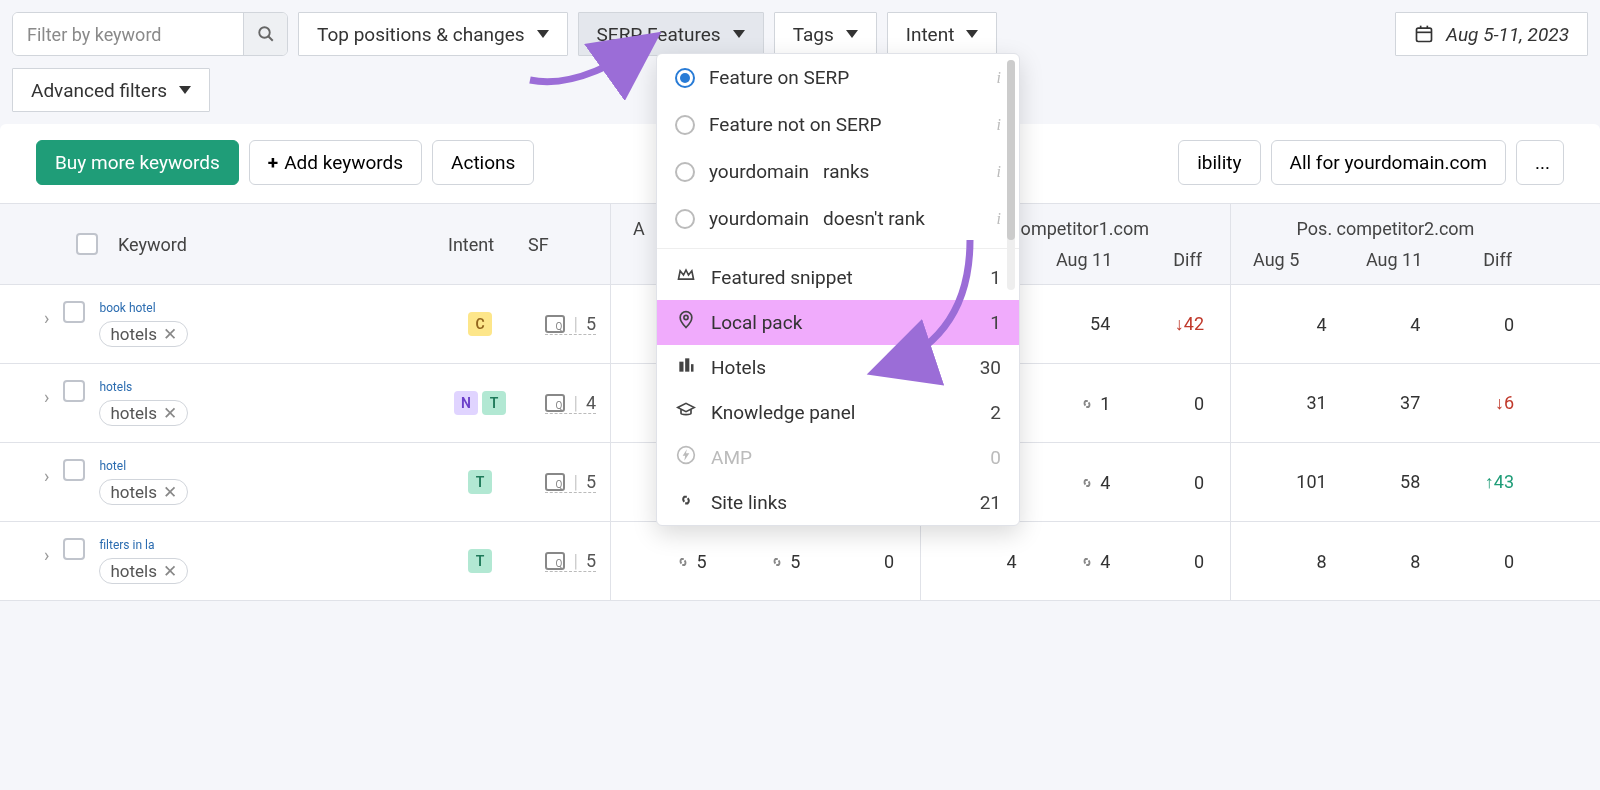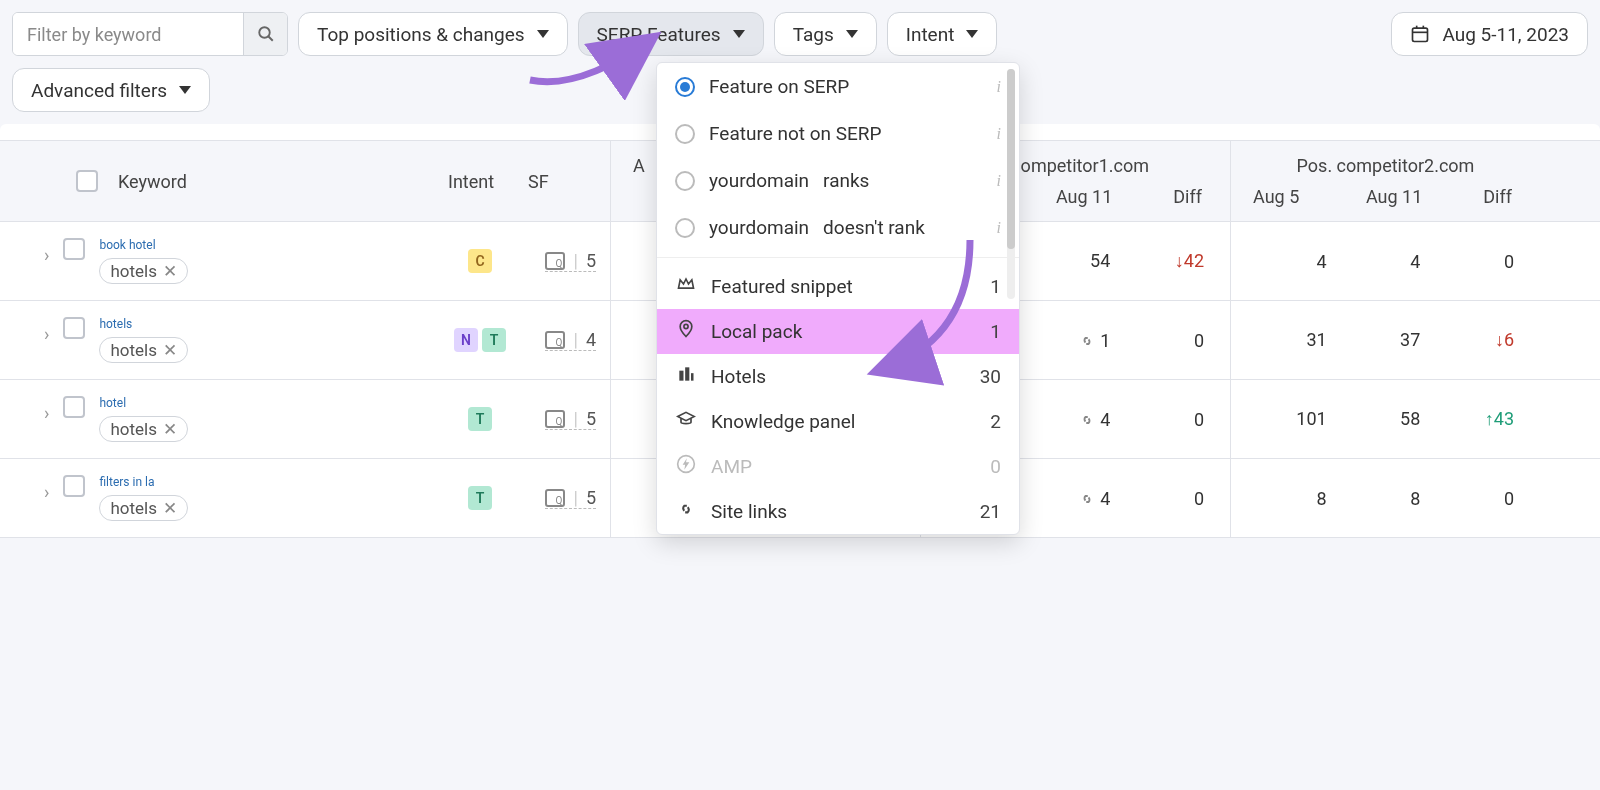--- a/index.html
+++ b/index.html
@@ -4,24 +4,24 @@
 <style>
 * { box-sizing: border-box; margin: 0; padding: 0; font-family: -apple-system, BlinkMacSystemFont, "Segoe UI", Roboto, sans-serif; }
 body { background: #f5f6fa; width: 1600px; height: 790px; overflow: hidden; color: #333; }
 
 
 .filter-bar { display: flex; gap: 10px; padding: 12px; flex-wrap: wrap; }
 .filter-input-wrap { display: flex; border: 1px solid #d1d5db; border-radius: 6px; background: #fff; overflow: hidden; height: 44px; }
 .filter-input { border: none; padding: 0 14px; font-size: 18px; width: 230px; outline: none; color: #15803d; }
 .filter-input::placeholder { color: #8a8a8a; }
 .search-btn { background: #eef0f3; border: none; border-left: 1px solid #d1d5db; width: 44px; cursor: pointer; display: flex; align-items: center; justify-content: center; }
-.dd-btn { display: flex; align-items: center; gap: 12px; background: #fff; border: 1px solid #d1d5db; border-radius: 12px; padding: 0 18px; height: 44px; font-size: 19px; color: #333; cursor: pointer; }
+.dd-btn { display: flex; align-items: center; gap: 12px; background: #fff; border: 1px solid #d1d5db; border-radius: 1px; padding: 0 18px; height: 44px; font-size: 19px; color: #333; cursor: pointer; }
 .dd-btn.active { background: #e4e7ed; }
 .chevron { width: 0; height: 0; border-left: 6px solid transparent; border-right: 6px solid transparent; border-top: 8px solid #333; }
-.date-btn { margin-left: auto; }
+.date-btn { margin-left: auto; font-style: italic; }
 .adv-row { padding: 0 12px 12px; }
 
 
 .main { background: #fff; border-radius: 6px 6px 0 0; margin: 0; padding: 16px 0 0; }
 .toolbar { display: flex; gap: 10px; padding: 0 36px 18px; align-items: center; }
 .btn { border: 1px solid #d1d5db; border-radius: 6px; padding: 10px 18px; font-size: 19px; background: #fff; cursor: pointer; }
 .btn.primary { background: #1f9d78; color: #fff; border-color: #1f9d78; }
 .toolbar .spacer { flex: 1; }
 .icon-plus { font-weight: bold; margin-right: 6px; }
 .ell-btn { width: 48px; text-align: center; }
@@ -56,21 +56,21 @@
 .sf-icon::after { content: "Q"; position: absolute; font-size: 10px; right: 1px; bottom: -1px; color: #888; }
 .three-col { display: flex; width: 100%; }
 .three-col > div { flex: 1; text-align: right; padding-right: 12px; }
 .diff-neg { color: #c0392b; }
 .diff-pos { color: #1f9d78; }
 .arrow-down::before { content: "↓"; }
 .arrow-up::before { content: "↑"; }
 .brd-l { border-left: 1px solid #e0e2e8; }
 
 
-.panel { position: absolute; left: 656px; top: 62px; width: 364px; background: #fff; border: 1px solid #e0e2e8; border-radius: 6px; box-shadow: 0 8px 24px rgba(0,0,0,0.15); z-index: 100; }
+.panel { position: absolute; left: 656px; top: 53px; width: 364px; background: #fff; border: 1px solid #e0e2e8; border-radius: 6px; box-shadow: 0 8px 24px rgba(0,0,0,0.15); z-index: 100; }
 .panel .radio-row { display: flex; align-items: center; gap: 14px; padding: 12px 18px; font-size: 19px; }
 .radio { width: 20px; height: 20px; border: 2px solid #bbb; border-radius: 50%; flex-shrink: 0; }
 .radio.on { border-color: #287bd6; }
 .radio.on::after { content: ""; display: block; width: 10px; height: 10px; background: #287bd6; border-radius: 50%; margin: 3px; }
 .info-i { color: #bbb; font-style: italic; font-family: Georgia, serif; font-size: 16px; margin-left: auto; }
 .panel hr { border: none; border-top: 1px solid #eee; margin: 6px 0; }
 .feat-row { display: flex; align-items: center; gap: 14px; padding: 10px 18px; font-size: 19px; }
 .feat-row:hover, .feat-row.hl { background: #f0abfc; }
 .feat-ico { width: 22px; text-align: center; color: #444; }
 .feat-count { margin-left: auto; color: #444; }
@@ -122,20 +122,29 @@
   </button>
 </div>
 <div class="adv-row">
   <button class="dd-btn">
     <span>Advanced filters</span>
     <span class="chevron"></span>
   </button>
 </div>
 
 <div class="main">
+  <div class="toolbar">
+    <button class="btn primary">Buy more keywords</button>
+    <button class="btn"><span class="icon-plus">+</span><span>Add keywords</span></button>
+    <button class="btn">Actions</button>
+    <div class="spacer"></div>
+    <button class="btn">ibility</button>
+    <button class="btn">All for yourdomain.com</button>
+    <button class="btn ell-btn">...</button>
+  </div>
 
   <div class="thead">
     <div class="th-keyword">
       <div class="chk"></div>
       <span>Keyword</span>
     </div>
     <div class="th-cell">Intent</div>
     <div class="th-cell">SF</div>
     <div class="th-group brd-l">
       <div class="th-sub">

